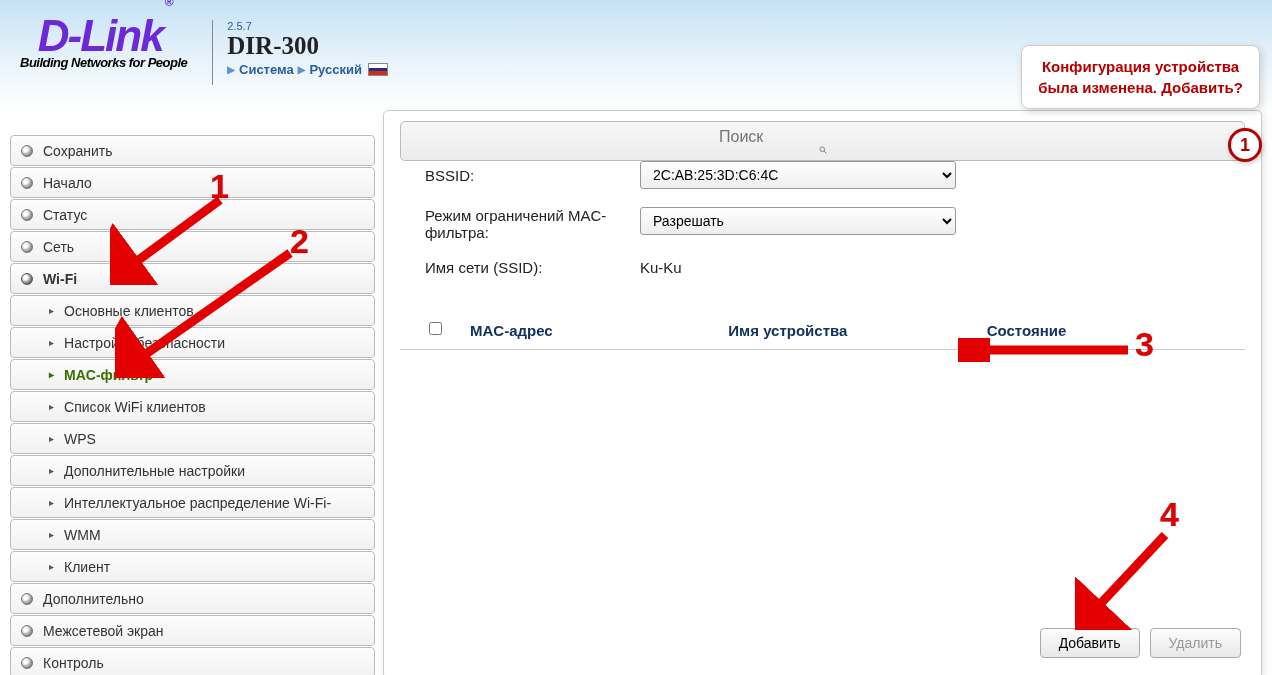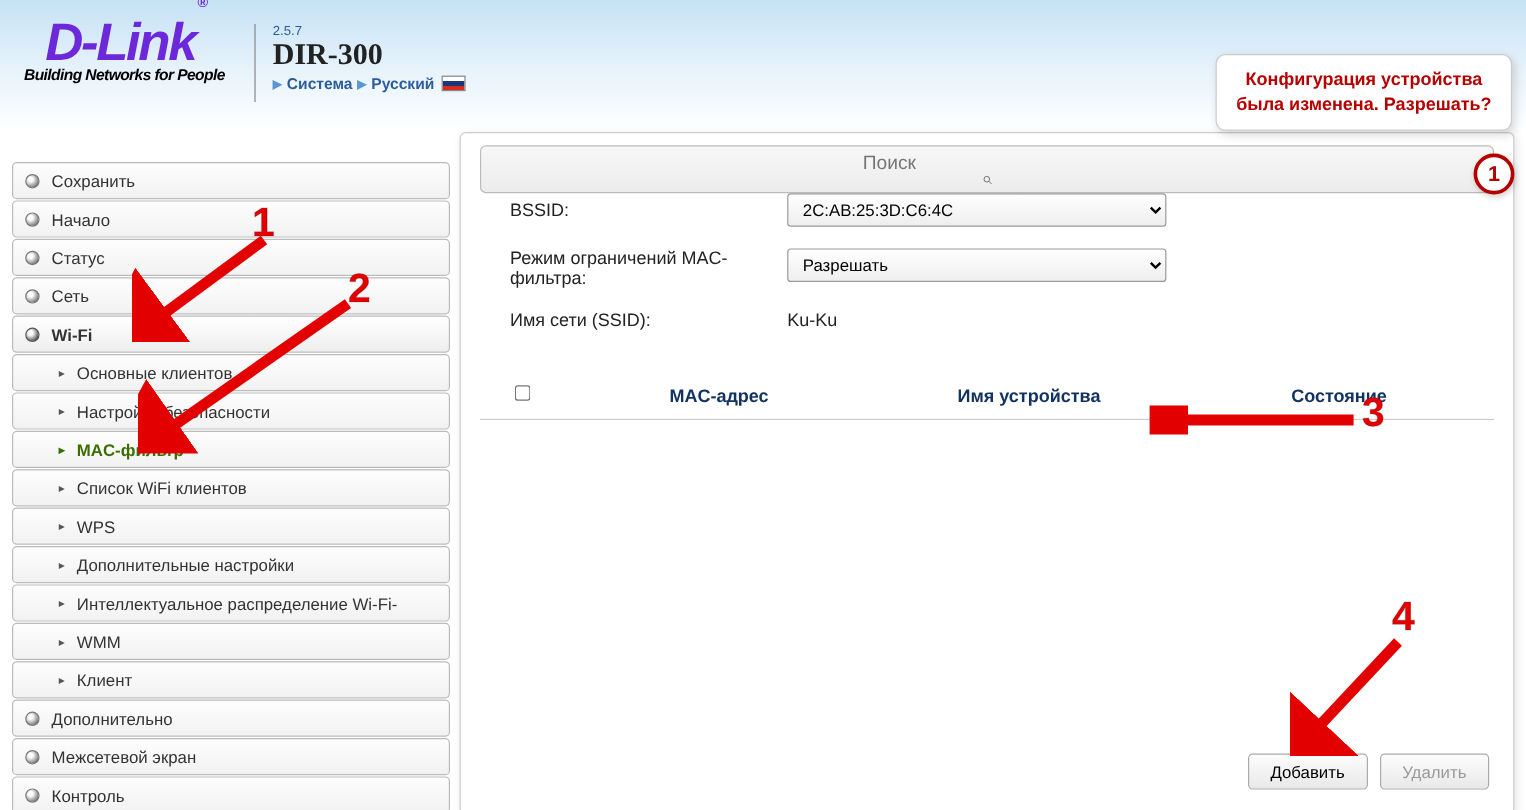--- a/index.html
+++ b/index.html
@@ -191,42 +191,41 @@
   }
   .form-area {
     padding: 0 0 0 25px;
   }
   .form-row {
     display: flex;
     align-items: center;
     margin-bottom: 18px;
     font-size: 15px;
     color: #222;
-    gap: 16px;
   }
   .form-label { width: 215px; flex-shrink: 0; }
   .form-value { flex: 1; }
   .select {
     width: 316px;
     height: 28px;
     padding: 3px 8px;
     font-size: 14px;
     border: 1px solid #999;
     border-radius: 3px;
     background: linear-gradient(to bottom, #fff, #eee);
   }
   .table-head {
     display: flex;
     align-items: center;
     border-bottom: 1px solid #ccc;
     padding: 10px 0;
     margin-top: 35px;
   }
   .table-head .col-check { width: 70px; text-align: center; }
-  .table-head .col { flex: 1; text-align: center; font-size: 15px; color: #123361; font-weight: bold; }
+  .table-head .col { flex: 1; text-align: left; font-size: 15px; color: #123361; font-weight: bold; }
   .bottom-buttons {
     position: absolute;
     right: 20px;
     bottom: 20px;
     display: flex;
     gap: 10px;
   }
   .btn {
     border: 1px solid #aaa;
     border-radius: 4px;
@@ -300,21 +299,21 @@
       <span>Система</span>
       <span class="crumb-arrow">▶</span>
       <span>Русский</span>
       <span class="flag"></span>
     </div>
   </div>
 </div>
 
 <div class="notify">
   <div>Конфигурация устройства</div>
-  <div>была изменена. Разрешать?</div>
+  <div>была изменена. Добавить?</div>
 </div>
 <div class="notify-badge">1</div>
 
 <div class="content-wrap">
   <div class="sidebar">
     <div class="nav-item">
         <span class="nav-ico"></span>
         <span>Сохранить</span>
       </div>
     <div class="nav-item">

